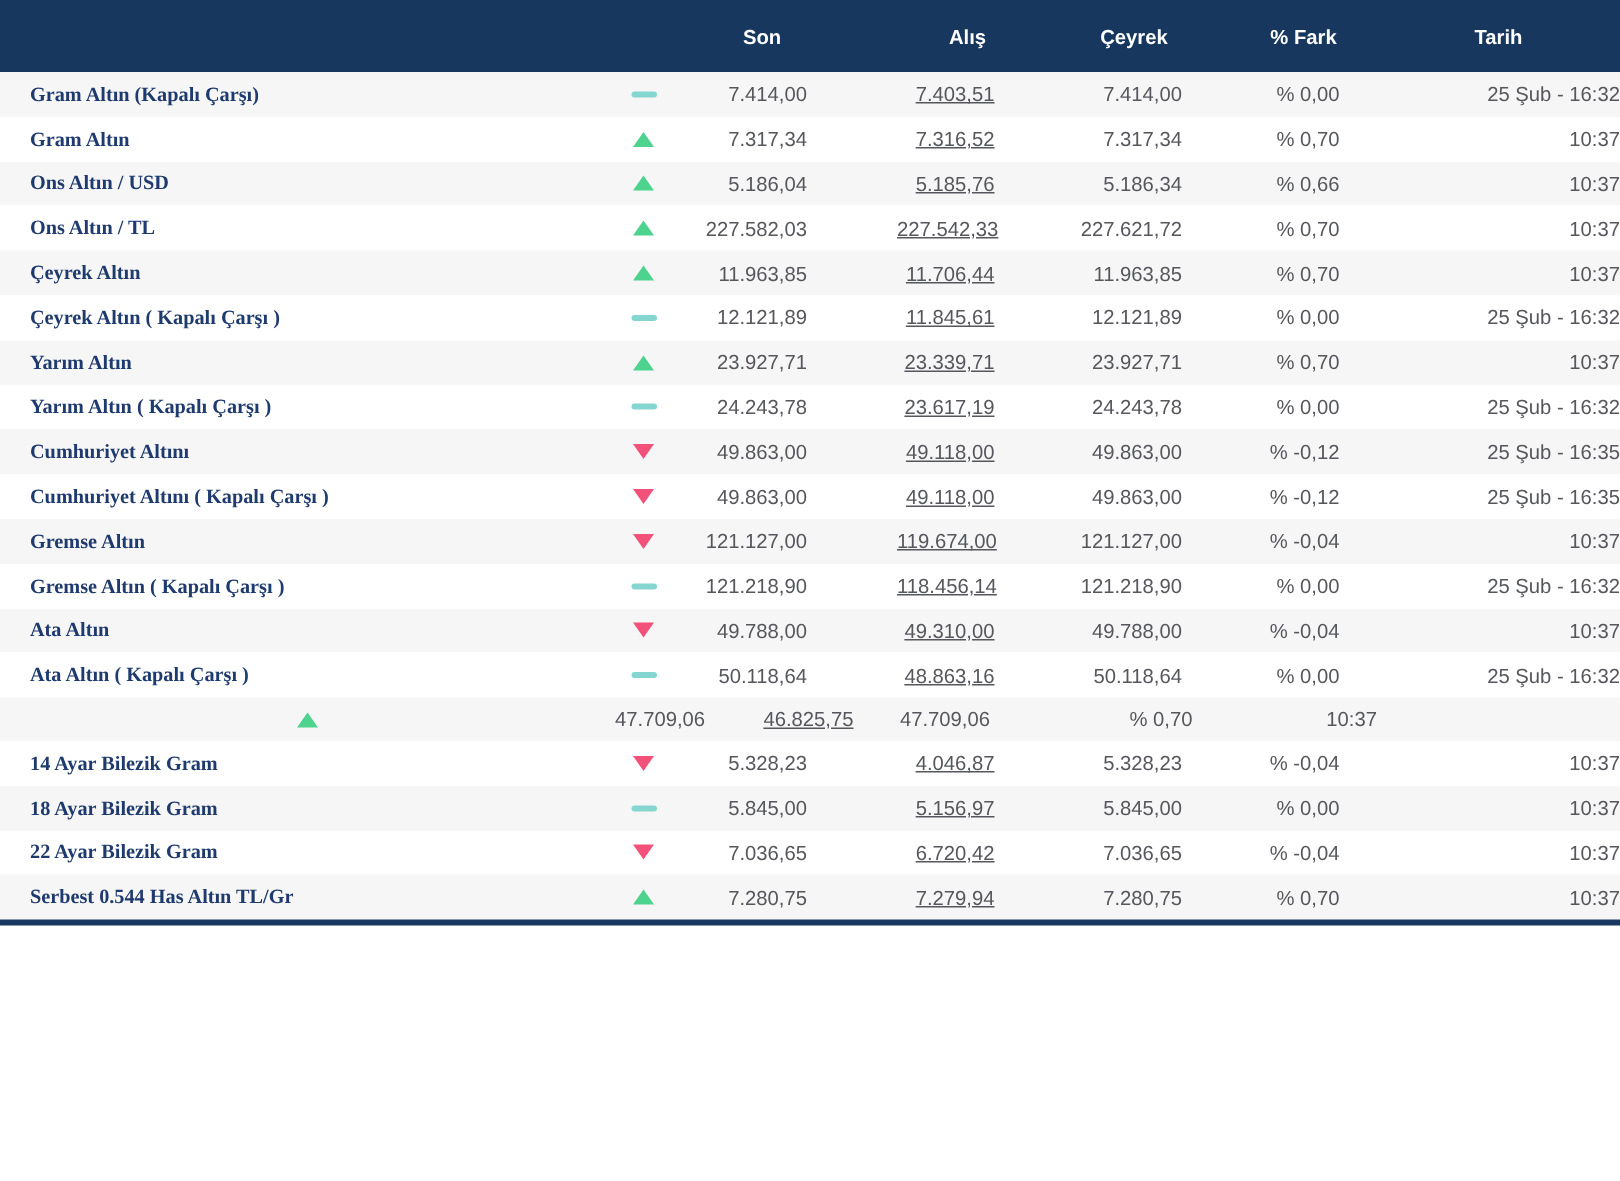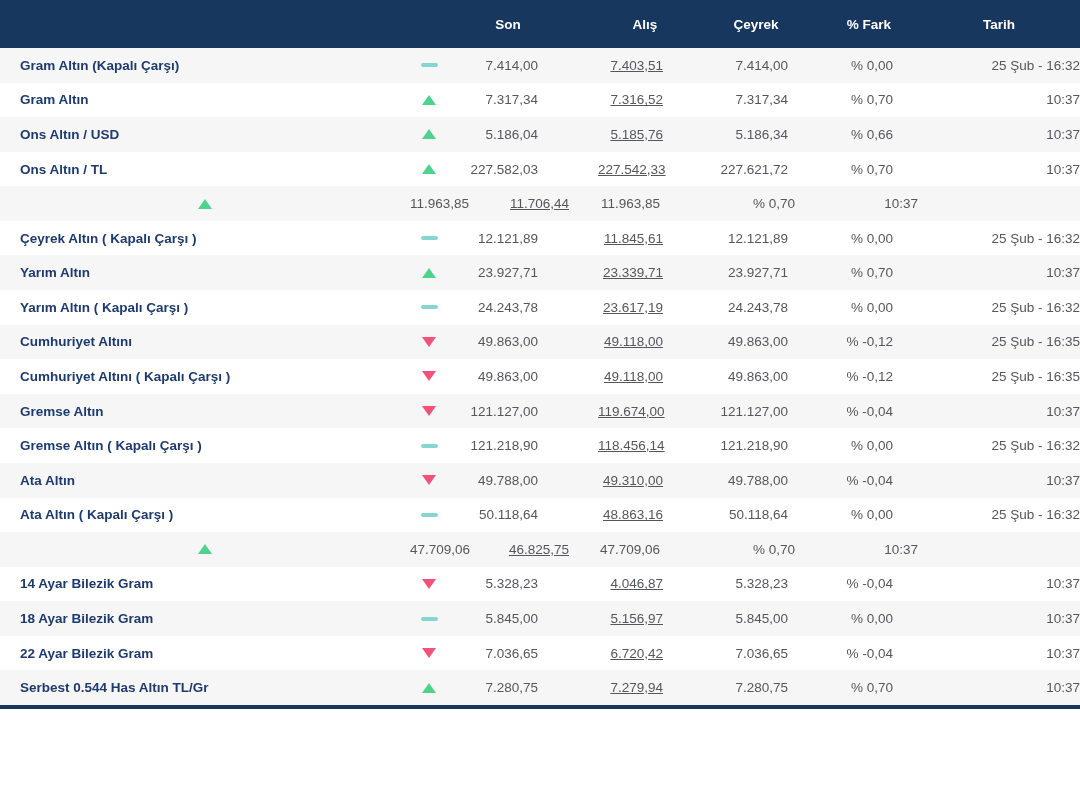--- a/index.html
+++ b/index.html
@@ -2,21 +2,21 @@
 <html style="--header-bg: #17375f; --row-alt: #f6f6f6; --name-text: #1e3a6e; --value-text: #55575c; --up: #4ed38f; --down: #f2517a; --flat: #85d6d0;"><head>
 <meta charset="utf-8">
 <style>
   * { box-sizing: border-box; margin: 0; padding: 0; }
   html, body { width: 1080px; height: 787px; overflow: hidden; }
   body {
     font-family: "Liberation Sans", sans-serif;
     background: #ffffff;
   }
   .table-wrap {
-    width: 1080px; height: 709px;
+    width: 1080px; height: 617px;
     display: flex; flex-direction: column;
   }
   .grid {
     display: grid;
     grid-template-columns: 410px 38px 150px 94px 128px 98px 162px;
     align-items: center;
   }
   .header-row {
     height: 48px;
     background: var(--header-bg, #17375f);
@@ -34,20 +34,21 @@
     font-size: 13.5px;
     cursor: pointer;
   }
   .row.odd { background: var(--row-alt, #f6f6f6); }
   .cell-name {
     padding-left: 20px;
     color: var(--name-text, #1e3a6e);
     font-weight: bold;
     font-size: 13.5px;
     white-space: nowrap;
+    font-family: Liberation Serif, serif;
   }
   .cell-val { color: var(--value-text, #55575c); text-align: right; white-space: nowrap; }
   .c-son  { padding-right: 60px; }
   .c-alis { padding-right: 29px; text-decoration: underline; }
   .c-satis{ padding-right: 32px; }
   .c-fark { padding-right: 25px; }
   .c-tarih{ text-align: right; padding-right: 0; }
   .trend { display: flex; justify-content: center; align-items: center; }
   .trend .shape { display: block; }
   .trend.up .shape {
@@ -126,20 +127,21 @@
     <div class="trend up">
           <span class="shape"></span>
         </div>
     <div class="cell-val c-son">227.582,03</div>
     <div class="cell-val c-alis">227.542,33</div>
     <div class="cell-val c-satis">227.621,72</div>
     <div class="cell-val c-fark">% 0,70</div>
     <div class="cell-val c-tarih">10:37</div>
   </div>
       <div class="grid row odd">
+    <div class="cell-name">Çeyrek Altın</div>
     <div class="trend up">
           <span class="shape"></span>
         </div>
     <div class="cell-val c-son">11.963,85</div>
     <div class="cell-val c-alis">11.706,44</div>
     <div class="cell-val c-satis">11.963,85</div>
     <div class="cell-val c-fark">% 0,70</div>
     <div class="cell-val c-tarih">10:37</div>
   </div>
       <div class="grid row">

